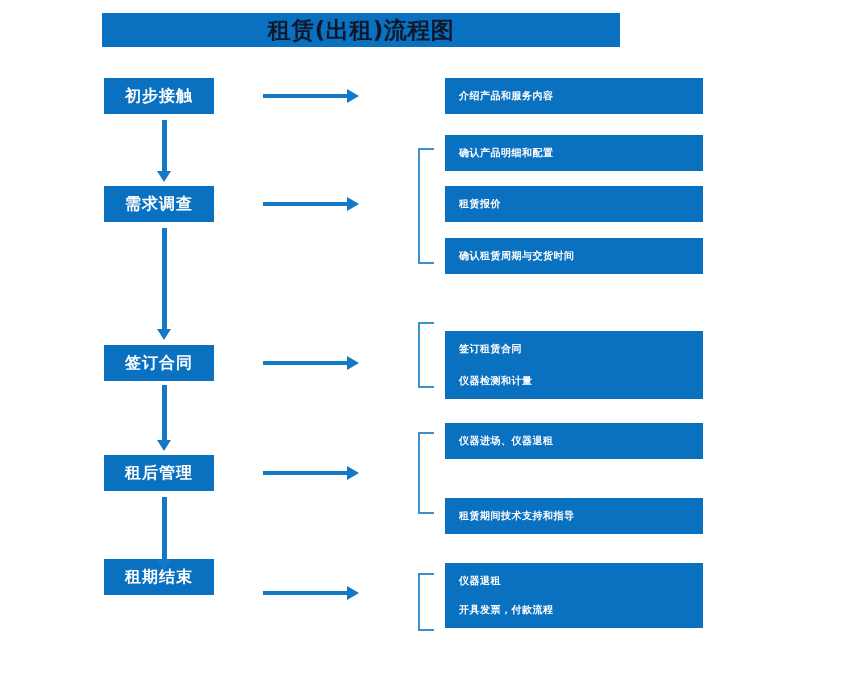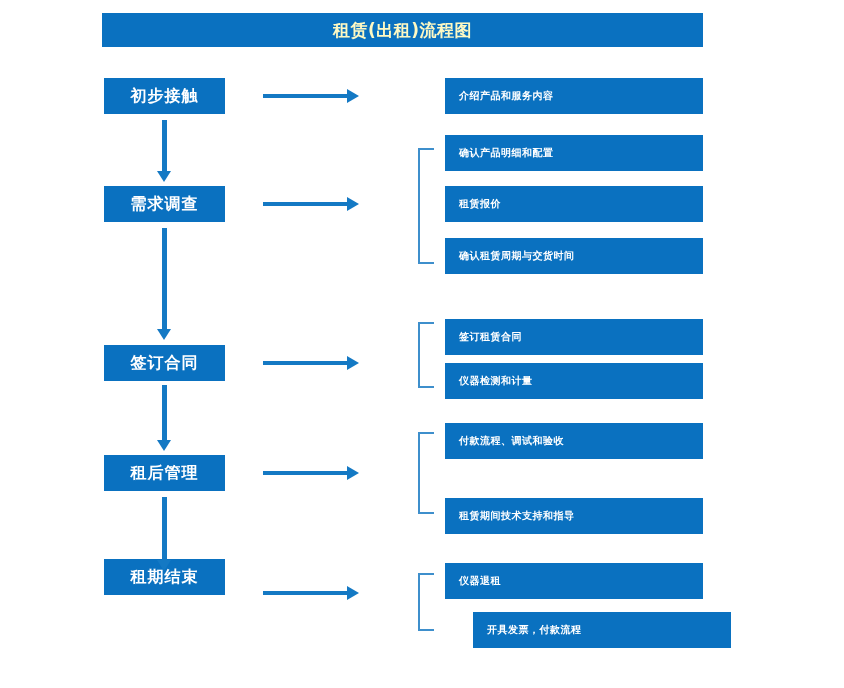--- a/index.html
+++ b/index.html
@@ -21,37 +21,37 @@
     top: 0;
     width: 844px;
     height: 688px;
   }
 
   
   .title-bar {
     position: absolute;
     left: 102px;
     top: 13px;
-    width: 601px;
+    width: 518px;
     height: 34px;
     background: #0A71C0;
-    color: #fef9c3;
-    font-size: 17px;
+    color: #0f172a;
+    font-size: 23px;
     font-weight: bold;
     display: flex;
     align-items: center;
     justify-content: center;
     letter-spacing: 0.5px;
   }
 
   
   .stage-box {
     position: absolute;
     left: 104px;
-    width: 121px;
+    width: 110px;
     height: 36px;
     background: #0A71C0;
     color: #ffffff;
     font-size: 16px;
     font-weight: bold;
     display: flex;
     align-items: center;
     justify-content: center;
     letter-spacing: 1px;
   }
@@ -161,36 +161,36 @@
   </div>
   <div class="detail-box" style="top: 135px;">
     <span>确认产品明细和配置</span>
   </div>
   <div class="detail-box" style="top: 186px;">
     <span>租赁报价</span>
   </div>
   <div class="detail-box" style="top: 238px;">
     <span>确认租赁周期与交货时间</span>
   </div>
-  <div class="detail-box" style="top: 319px;">
+  <div class="detail-box" style="top: 331px;">
     <span>签订租赁合同</span>
   </div>
   <div class="detail-box" style="top: 363px;">
     <span>仪器检测和计量</span>
   </div>
   <div class="detail-box" style="top: 423px;">
-    <span>付款流程、调试和验收</span>
+    <span>仪器进场、仪器退租</span>
   </div>
   <div class="detail-box" style="top: 498px;">
     <span>租赁期间技术支持和指导</span>
   </div>
   <div class="detail-box" style="top: 563px;">
     <span>仪器退租</span>
   </div>
-  <div class="detail-box" style="top: 612px; margin-left: 28px;">
+  <div class="detail-box" style="top: 592px;">
     <span>开具发票，付款流程</span>
   </div>
 
   <div class="arrow-h" style="top: 89px;">
     <div class="shaft"></div>
     <div class="head"></div>
   </div>
   <div class="arrow-h" style="top: 197px;">
     <div class="shaft"></div>
     <div class="head"></div>

